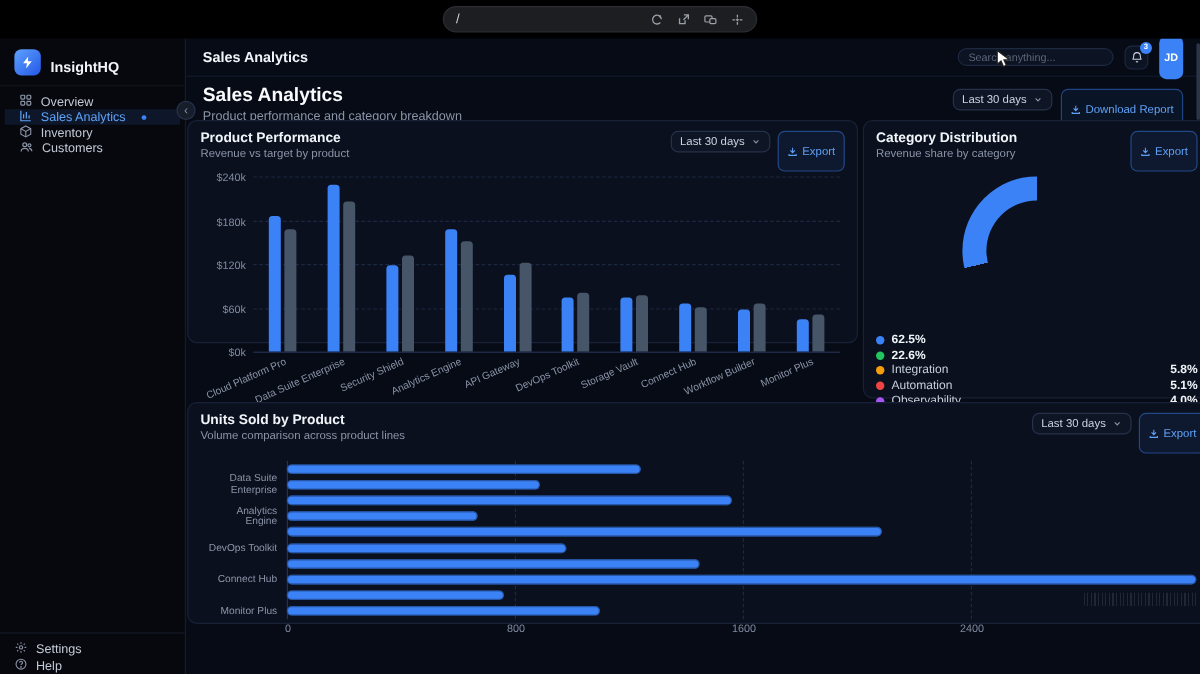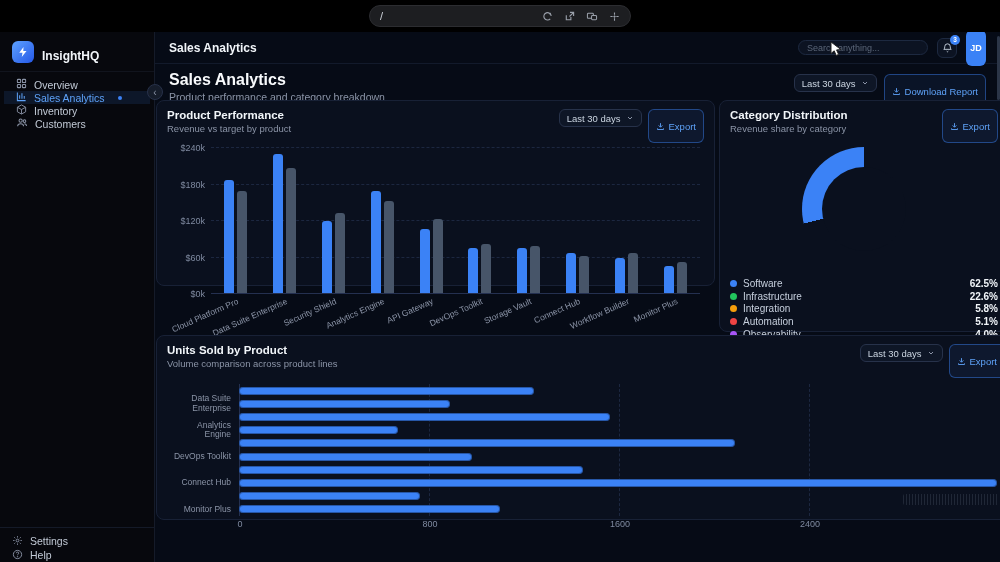--- a/index.html
+++ b/index.html
@@ -390,26 +390,24 @@
           </div>
         </div>
         <div class="donut-wrap">
           <div class="donut" id="donut" style="background: conic-gradient(rgb(10, 16, 30) 255deg, rgb(10, 16, 30) 256.5deg, rgb(59, 130, 246) 256.5deg, rgb(59, 130, 246) 472.125deg, rgb(10, 16, 30) 472.125deg, rgb(10, 16, 30) 473.625deg, rgb(10, 16, 30) 473.625deg, rgb(10, 16, 30) 475.125deg, rgb(168, 85, 247) 475.125deg, rgb(168, 85, 247) 488.925deg, rgb(10, 16, 30) 488.925deg, rgb(10, 16, 30) 490.425deg, rgb(10, 16, 30) 490.425deg, rgb(10, 16, 30) 491.925deg, rgb(239, 68, 68) 491.925deg, rgb(239, 68, 68) 509.52deg, rgb(10, 16, 30) 509.52deg, rgb(10, 16, 30) 511.02deg, rgb(10, 16, 30) 511.02deg, rgb(10, 16, 30) 512.52deg, rgb(245, 158, 11) 512.52deg, rgb(245, 158, 11) 532.53deg, rgb(10, 16, 30) 532.53deg, rgb(10, 16, 30) 534.03deg, rgb(10, 16, 30) 534.03deg, rgb(10, 16, 30) 535.53deg, rgb(34, 197, 94) 535.53deg, rgb(34, 197, 94) 613.5deg, rgb(10, 16, 30) 613.5deg, rgb(10, 16, 30) 615deg);">
             <div class="donut-hole"></div>
           </div>
         </div>
         <div class="cd-legend" id="cdLegend">
             <div class="leg-row">
               <span class="leg-dot" style="background:#3b82f6"></span>
-              <span class="leg-label">Software</span>
               <span class="leg-value">62.5%</span>
             </div>
             <div class="leg-row">
               <span class="leg-dot" style="background:#22c55e"></span>
-              <span class="leg-label">Infrastructure</span>
               <span class="leg-value">22.6%</span>
             </div>
             <div class="leg-row">
               <span class="leg-dot" style="background:#f59e0b"></span>
               <span class="leg-label">Integration</span>
               <span class="leg-value">5.8%</span>
             </div>
             <div class="leg-row">
               <span class="leg-dot" style="background:#ef4444"></span>
               <span class="leg-label">Automation</span>

